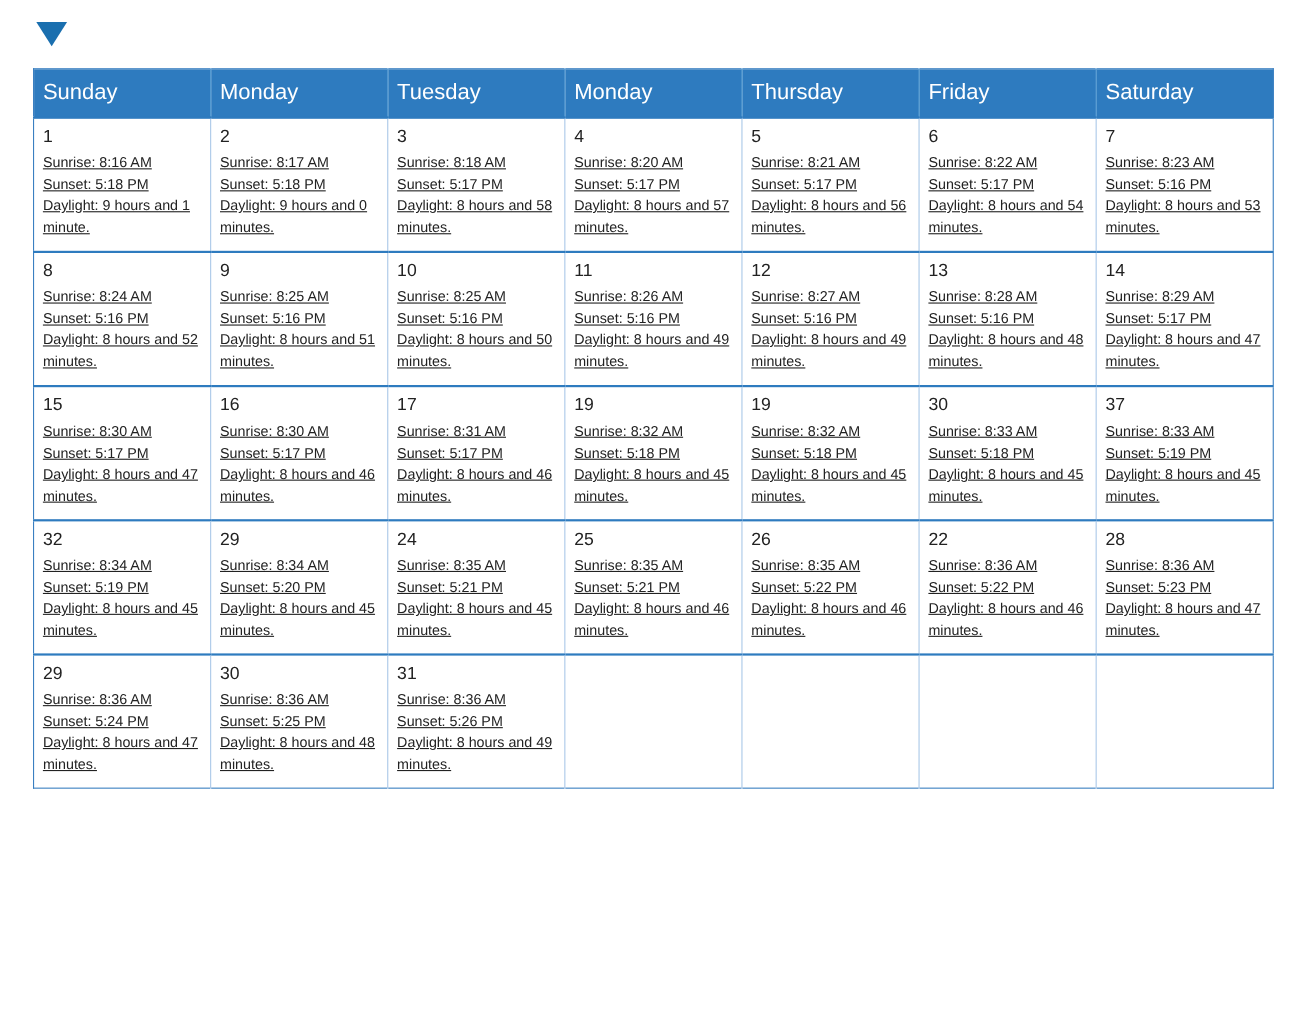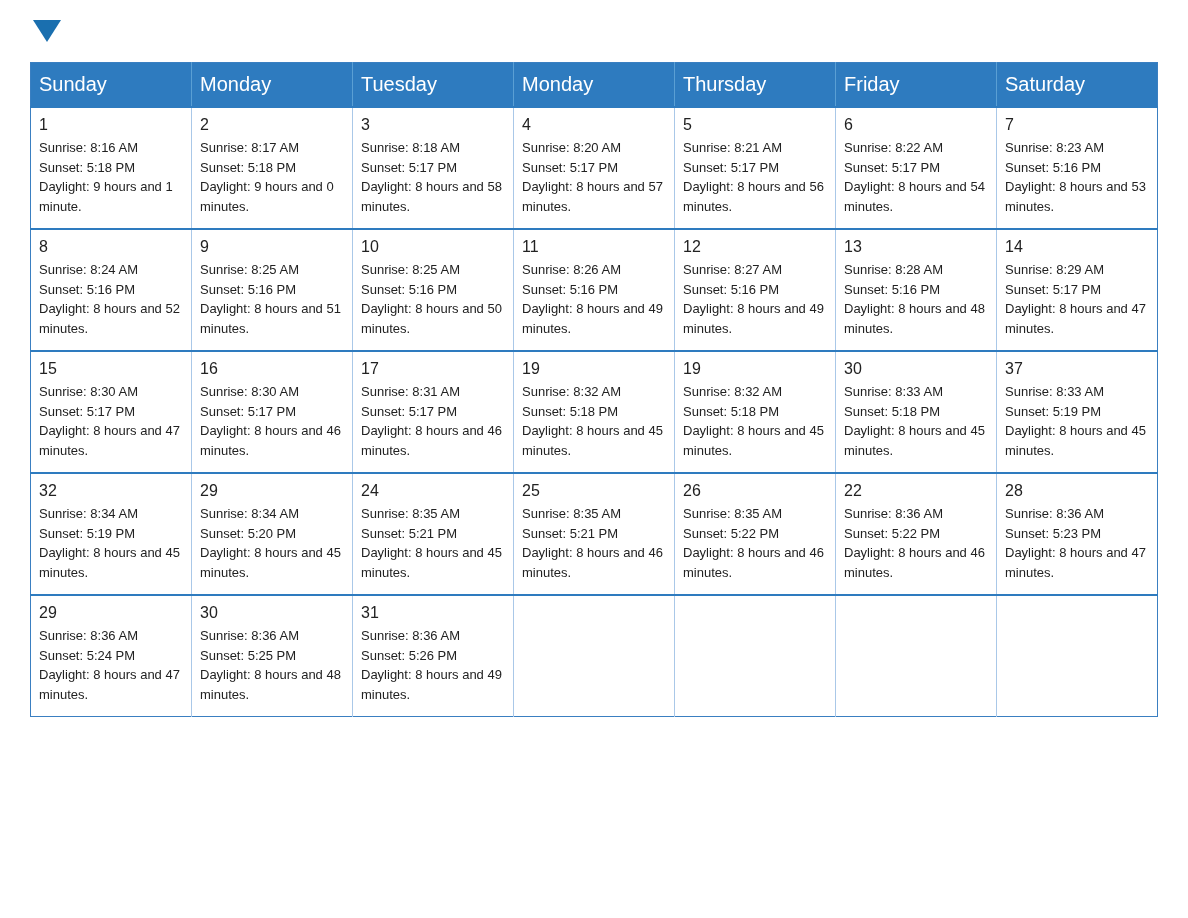--- a/index.html
+++ b/index.html
@@ -93,20 +93,21 @@
     .day-number {
       font-size: 16px;
       font-weight: normal;
       margin-bottom: 4px;
       display: block;
     }
     .day-info {
       font-size: 13px;
       color: #222;
       line-height: 1.5;
+      text-decoration: underline;
     }
   </style>
 </head>
 <body>
 
 <div class="header">
   <div class="logo">
     <div class="logo-text">
       <span class="logo-general"></span>
       <span class="logo-triangle"></span>

